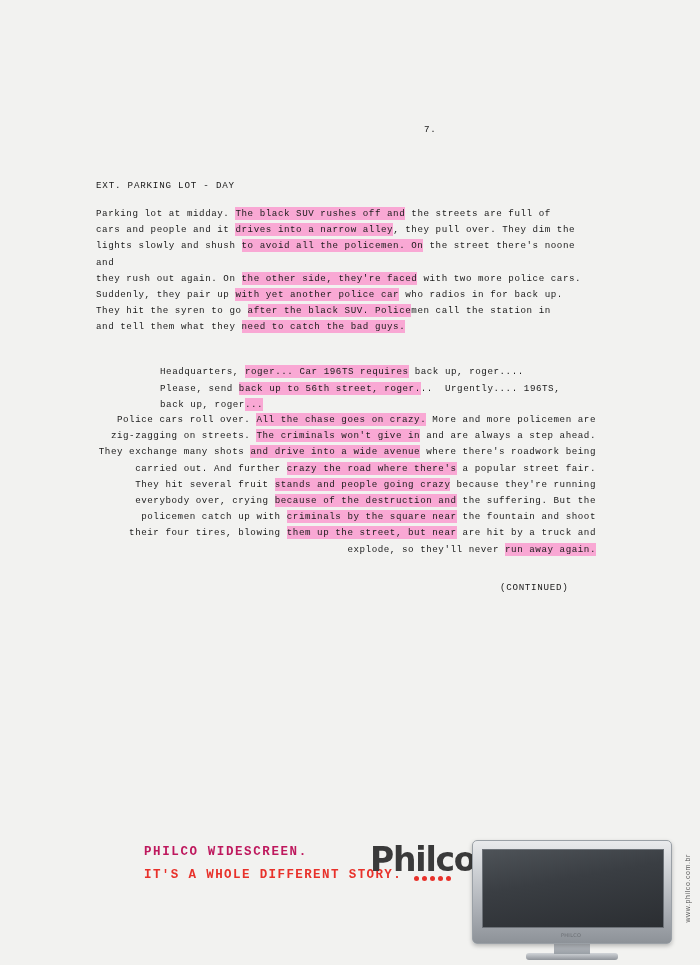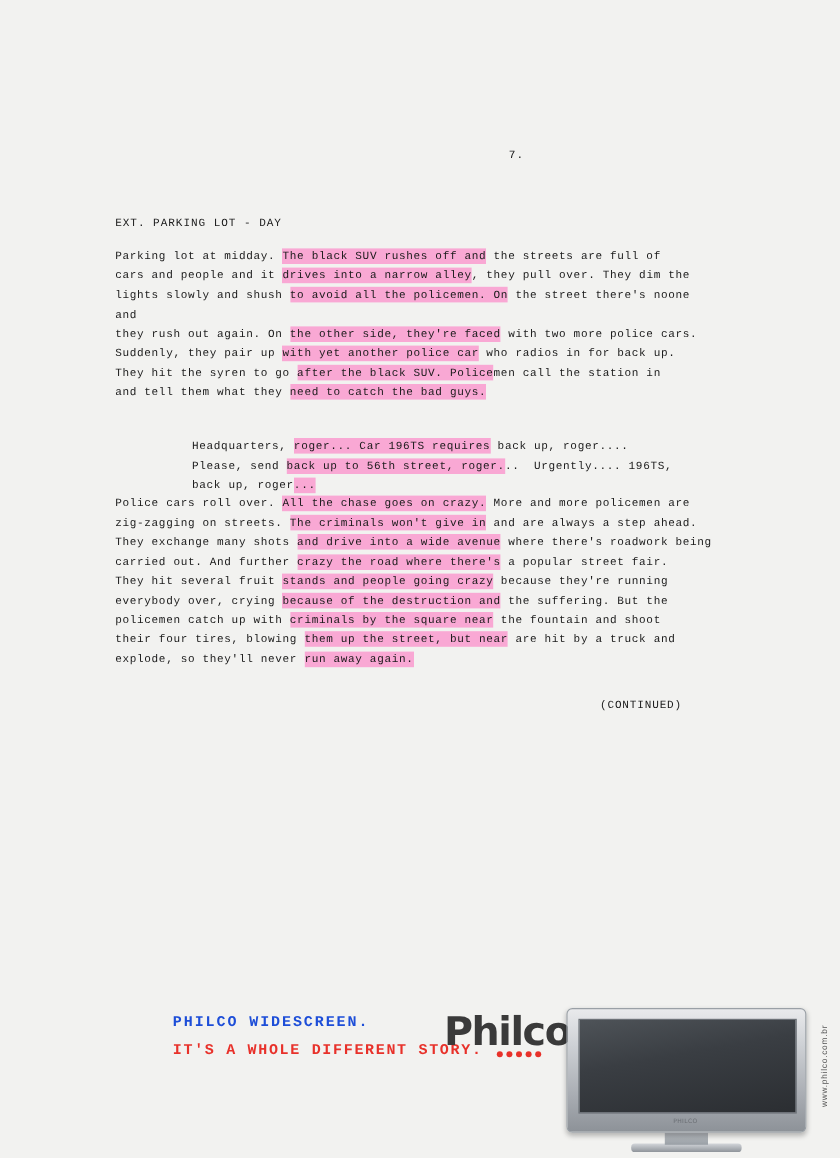--- a/index.html
+++ b/index.html
@@ -59,21 +59,21 @@
     width: 500px;
     font-size: 9.2px;
     line-height: 16.2px;
     letter-spacing: 0.55px;
     color: #1a1a1a;
     white-space: pre-wrap;
   }
   #action1 { top: 206px; }
   #dialogue-block { top: 332px; left: 160px; width: 420px; }
   #char-name { letter-spacing: 0.8px; margin-left: 100px; }
-  #action2 { top: 412px; }
+  #action2 { top: 412px; text-align: right; }
   .continued {
     position: absolute;
     left: 500px;
     top: 582px;
     font-size: 9.2px;
     letter-spacing: 0.7px;
     color: #1a1a1a;
   }
   mark.hl {
     background: #f9a8d4;
@@ -94,21 +94,21 @@
   .tagline {
     position: absolute;
     left: 144px;
     top: 20px;
     font-family: "Liberation Mono", "DejaVu Sans Mono", monospace;
   }
   .tagline .l1 {
     font-size: 12.5px;
     letter-spacing: 1.6px;
     font-weight: bold;
-    color: #1d4ed8;
+    color: #be185d;
   }
   .tagline .l2 {
     margin-top: 9px;
     font-size: 12.5px;
     letter-spacing: 1.4px;
     font-weight: bold;
     color: #e8312a;
   }
   .logo {
     position: absolute;

